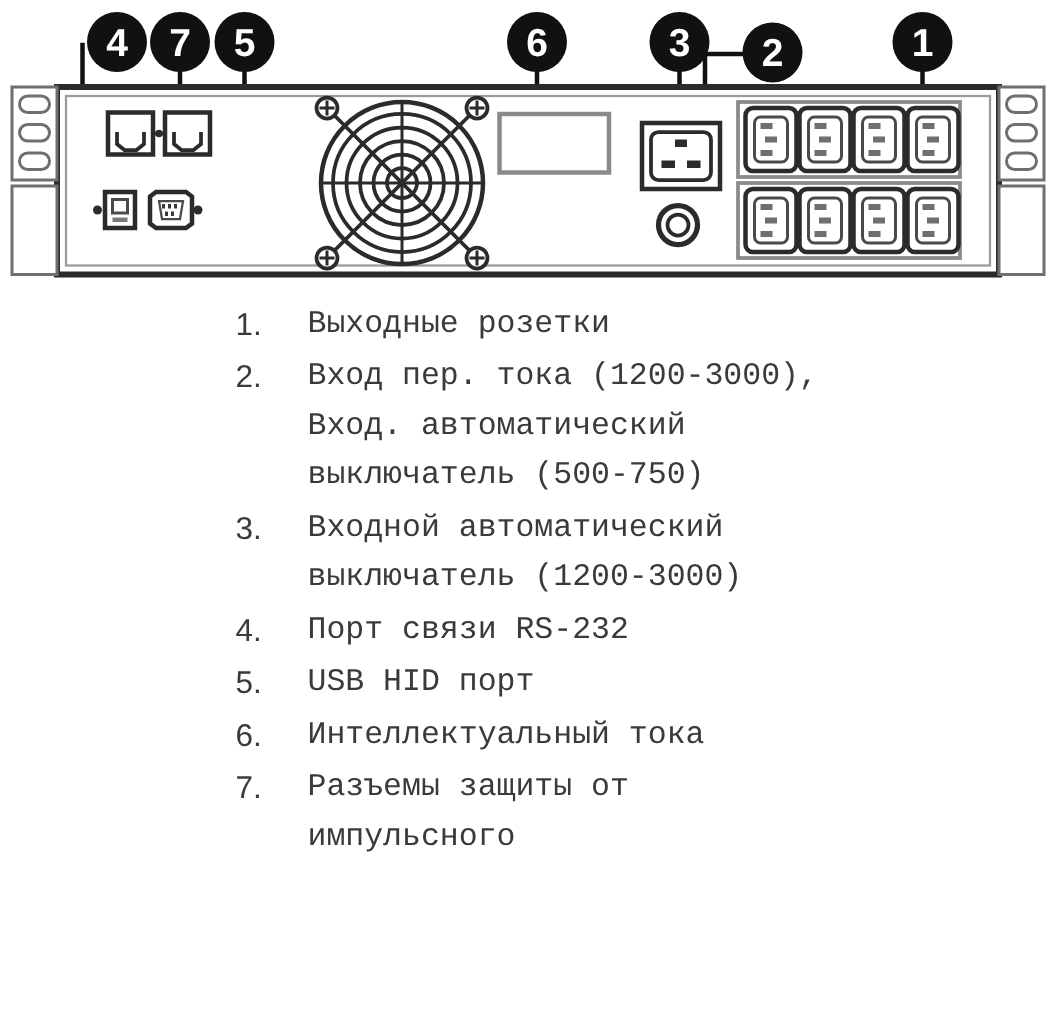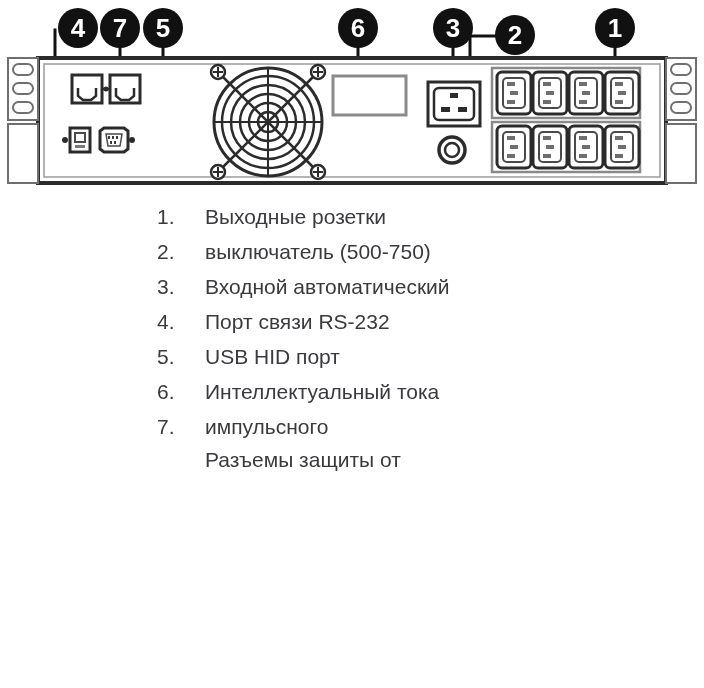--- a/index.html
+++ b/index.html
@@ -54,20 +54,21 @@
     color: #3a3a3e;
     flex: 0 0 auto;
     white-space: nowrap;
   }
   .legend-text {
     flex: 1 1 auto;
     font-size: 21px;
     line-height: 33px;
     color: #3a3a3e;
     max-width: 340px;
+    font-family: Liberation Mono, monospace;
   }
   .legend-text .ln {
     display: block;
     white-space: nowrap;
   }
 </style>
 </head>
 <body>
 
 <div id="diagram-area">
@@ -306,28 +307,31 @@
   <div class="legend-item">
     <div class="legend-num">1.</div>
     <div class="legend-text">
       <span class="ln">Выходные розетки</span>
     </div>
   </div>
 
   <div class="legend-item">
     <div class="legend-num">2.</div>
     <div class="legend-text">
+      <span class="ln">Вход пер. тока (1200-3000),</span>
+      <span class="ln">Вход. автоматический</span>
       <span class="ln">выключатель (500-750)</span>
     </div>
   </div>
 
   <div class="legend-item">
     <div class="legend-num">3.</div>
     <div class="legend-text">
       <span class="ln">Входной автоматический</span>
+      <span class="ln">выключатель (1200-3000)</span>
     </div>
   </div>
 
   <div class="legend-item">
     <div class="legend-num">4.</div>
     <div class="legend-text">
       <span class="ln">Порт связи RS-232</span>
     </div>
   </div>
 
@@ -341,18 +345,18 @@
   <div class="legend-item">
     <div class="legend-num">6.</div>
     <div class="legend-text">
       <span class="ln">Интеллектуальный тока</span>
     </div>
   </div>
 
   <div class="legend-item">
     <div class="legend-num">7.</div>
     <div class="legend-text">
+      <span class="ln">Разъемы защиты от</span>
       <span class="ln">импульсного</span>
-      <span class="ln">Разъемы защиты от</span>
     </div>
   </div>
 
 </div>
 
 </body></html>

